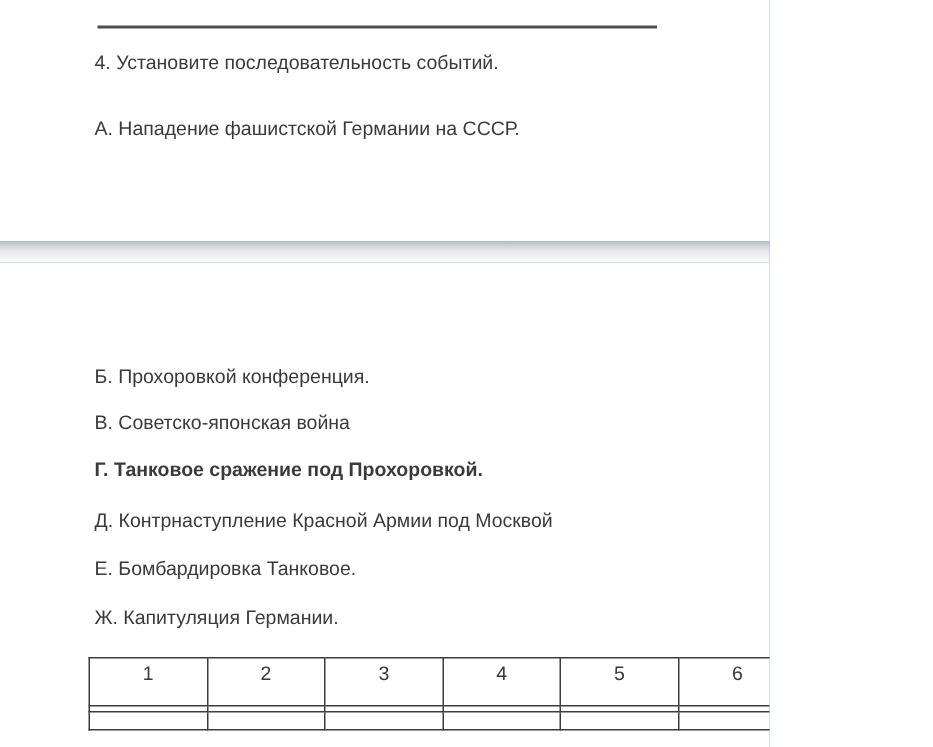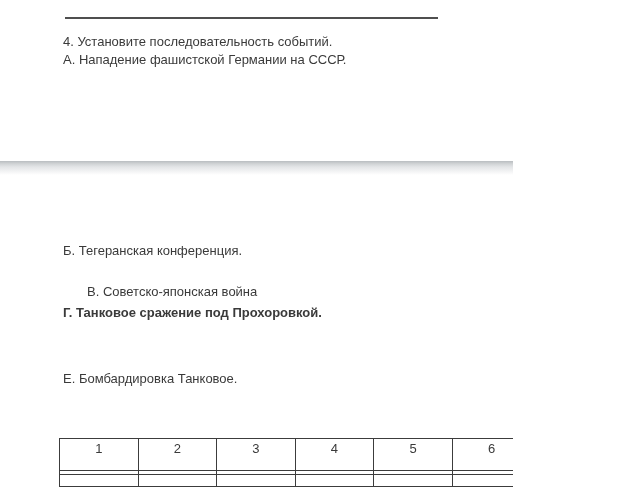--- a/index.html
+++ b/index.html
@@ -45,23 +45,23 @@
   .doc-line {
     position: absolute;
     left: 63px;
     margin: 0;
     font-size: 13px;
     line-height: 16px;
     white-space: nowrap;
     color: #3a3a3a;
   }
   .q-heading { top: 34px; }
-  .item-a    { top: 52px; }
+  .item-a    { top: 78px; }
   .p2-i0 { top: 243px; }
-  .p2-i1 { top: 284px; margin-left: 24px; }
+  .p2-i1 { top: 274px; }
   .p2-i2 { top: 305px; font-weight: bold; }
   .p2-i3 { top: 339px; }
   .p2-i4 { top: 371px; }
   .p2-i5 { top: 404px; }
   .answer-table {
     position: absolute;
     left: 59px;
     top: 438px;
     width: 551px;
     border-collapse: collapse;
@@ -100,24 +100,26 @@
   <section class="page page-1">
     <div class="blank-line"></div>
     <p class="doc-line q-heading">4. Установите последовательность событий.</p>
     <p class="doc-line item-a">А. Нападение фашистской Германии на СССР.</p>
   </section>
 
   <div class="page-gap"></div>
 
   <section class="page page-2"></section>
 
-  <p class="doc-line p2-i0">Б. Тегеранская конференция.</p>
+  <p class="doc-line p2-i0">Б. Прохоровкой конференция.</p>
   <p class="doc-line p2-i1">В. Советско-японская война</p>
   <p class="doc-line p2-i2">Г. Танковое сражение под Прохоровкой.</p>
+  <p class="doc-line p2-i3">Д. Контрнаступление Красной Армии под Москвой</p>
   <p class="doc-line p2-i4">Е. Бомбардировка Танковое.</p>
+  <p class="doc-line p2-i5">Ж. Капитуляция Германии.</p>
 
   <table class="answer-table">
     <tbody>
         <tr class="header-row">
       <td>1</td>
       <td>2</td>
       <td>3</td>
       <td>4</td>
       <td>5</td>
       <td>6</td>

